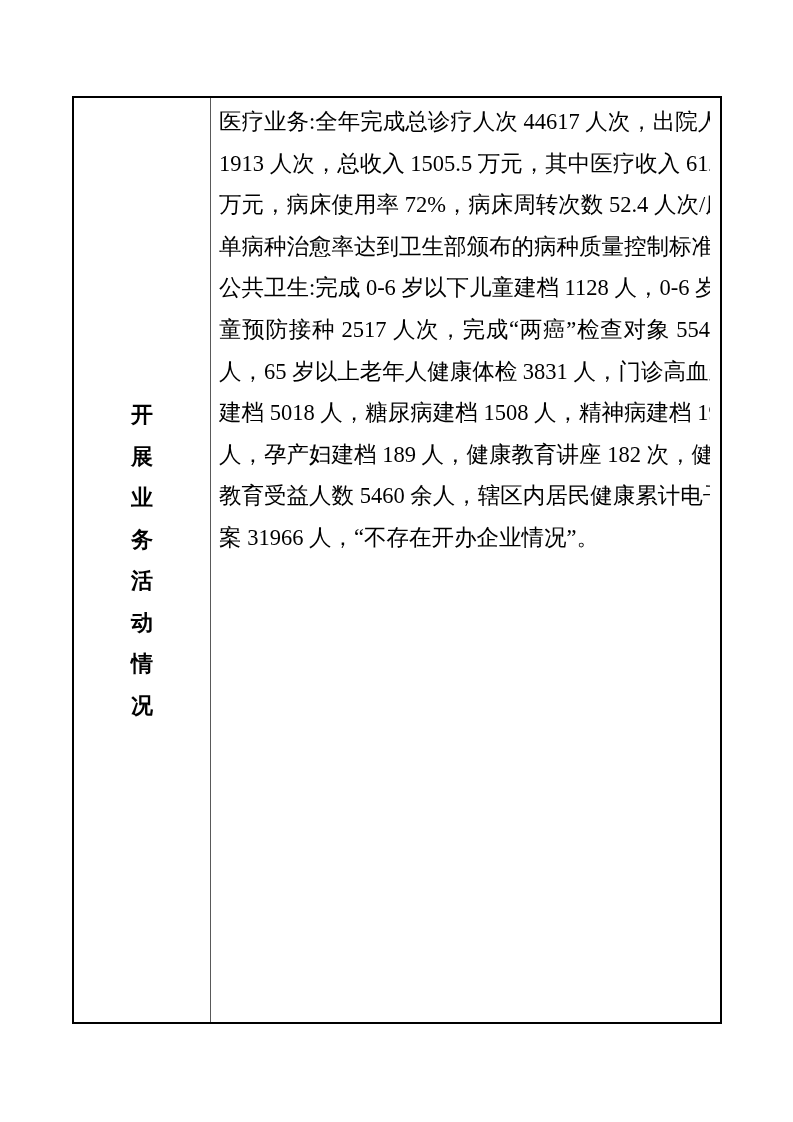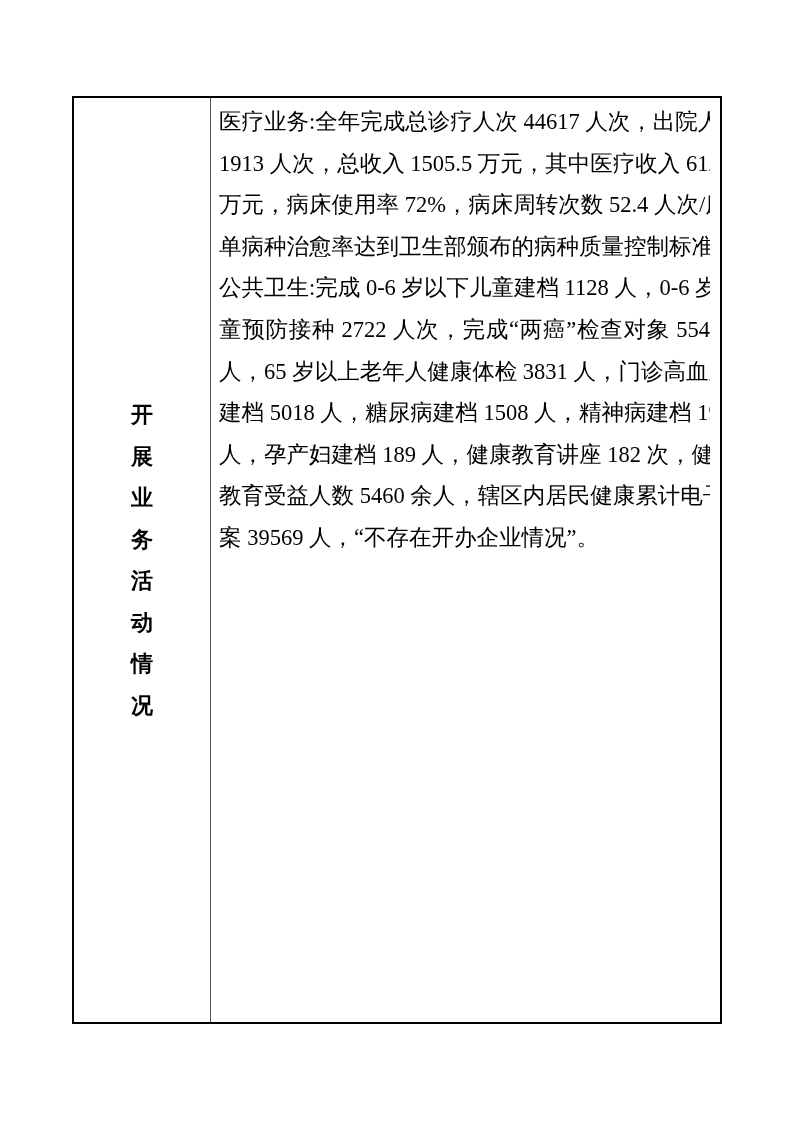--- a/index.html
+++ b/index.html
@@ -75,22 +75,22 @@
       <div class="header-char">情</div>
       <div class="header-char">况</div>
     </div>
 
     <div class="content-cell">
       <div class="text-line">医疗业务:全年完成总诊疗人次 44617 人次，出院人数</div>
       <div class="text-line">1913 人次，总收入 1505.5 万元，其中医疗收入 612.6</div>
       <div class="text-line">万元，病床使用率 72%，病床周转次数 52.4 人次/床，</div>
       <div class="text-line para-end">单病种治愈率达到卫生部颁布的病种质量控制标准。</div>
       <div class="text-line">公共卫生:完成 0-6 岁以下儿童建档 1128 人，0-6 岁儿</div>
-      <div class="text-line">童预防接种 2722 人次，完成“两癌”检查对象 554</div>
+      <div class="text-line">童预防接种 2517 人次，完成“两癌”检查对象 554</div>
       <div class="text-line">人，65 岁以上老年人健康体检 3831 人，门诊高血压</div>
       <div class="text-line">建档 5018 人，糖尿病建档 1508 人，精神病建档 190</div>
       <div class="text-line">人，孕产妇建档 189 人，健康教育讲座 182 次，健康</div>
       <div class="text-line">教育受益人数 5460 余人，辖区内居民健康累计电子档</div>
-      <div class="text-line para-end">案 39569 人，“不存在开办企业情况”。</div>
+      <div class="text-line para-end">案 31966 人，“不存在开办企业情况”。</div>
     </div>
 
   </div>
 </div>
 
 </body></html>

